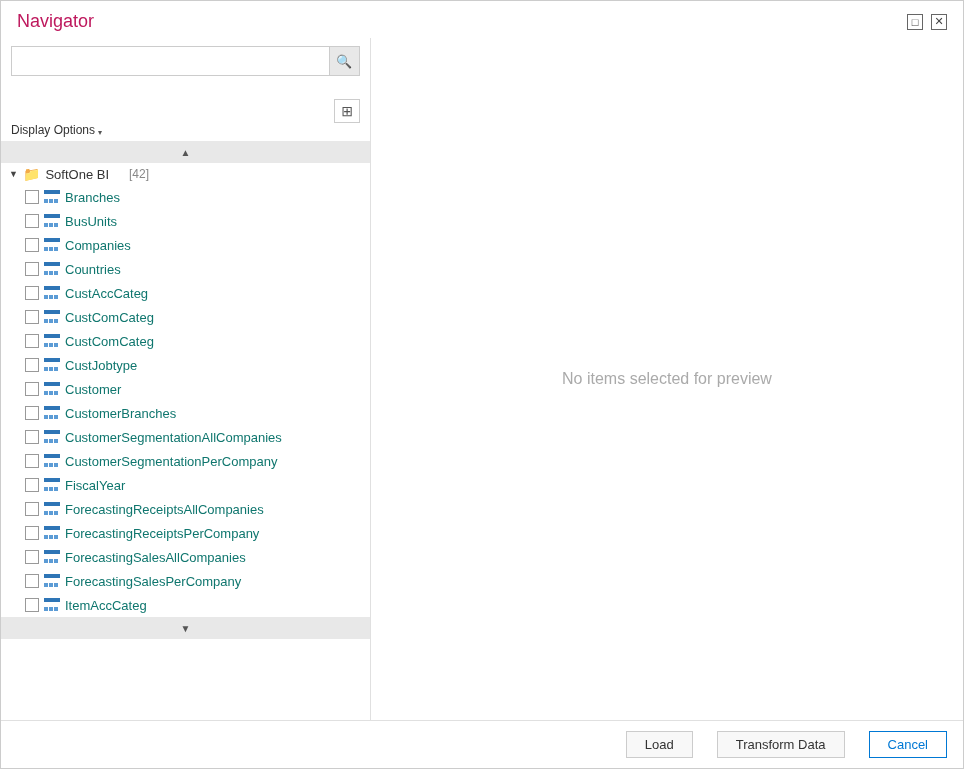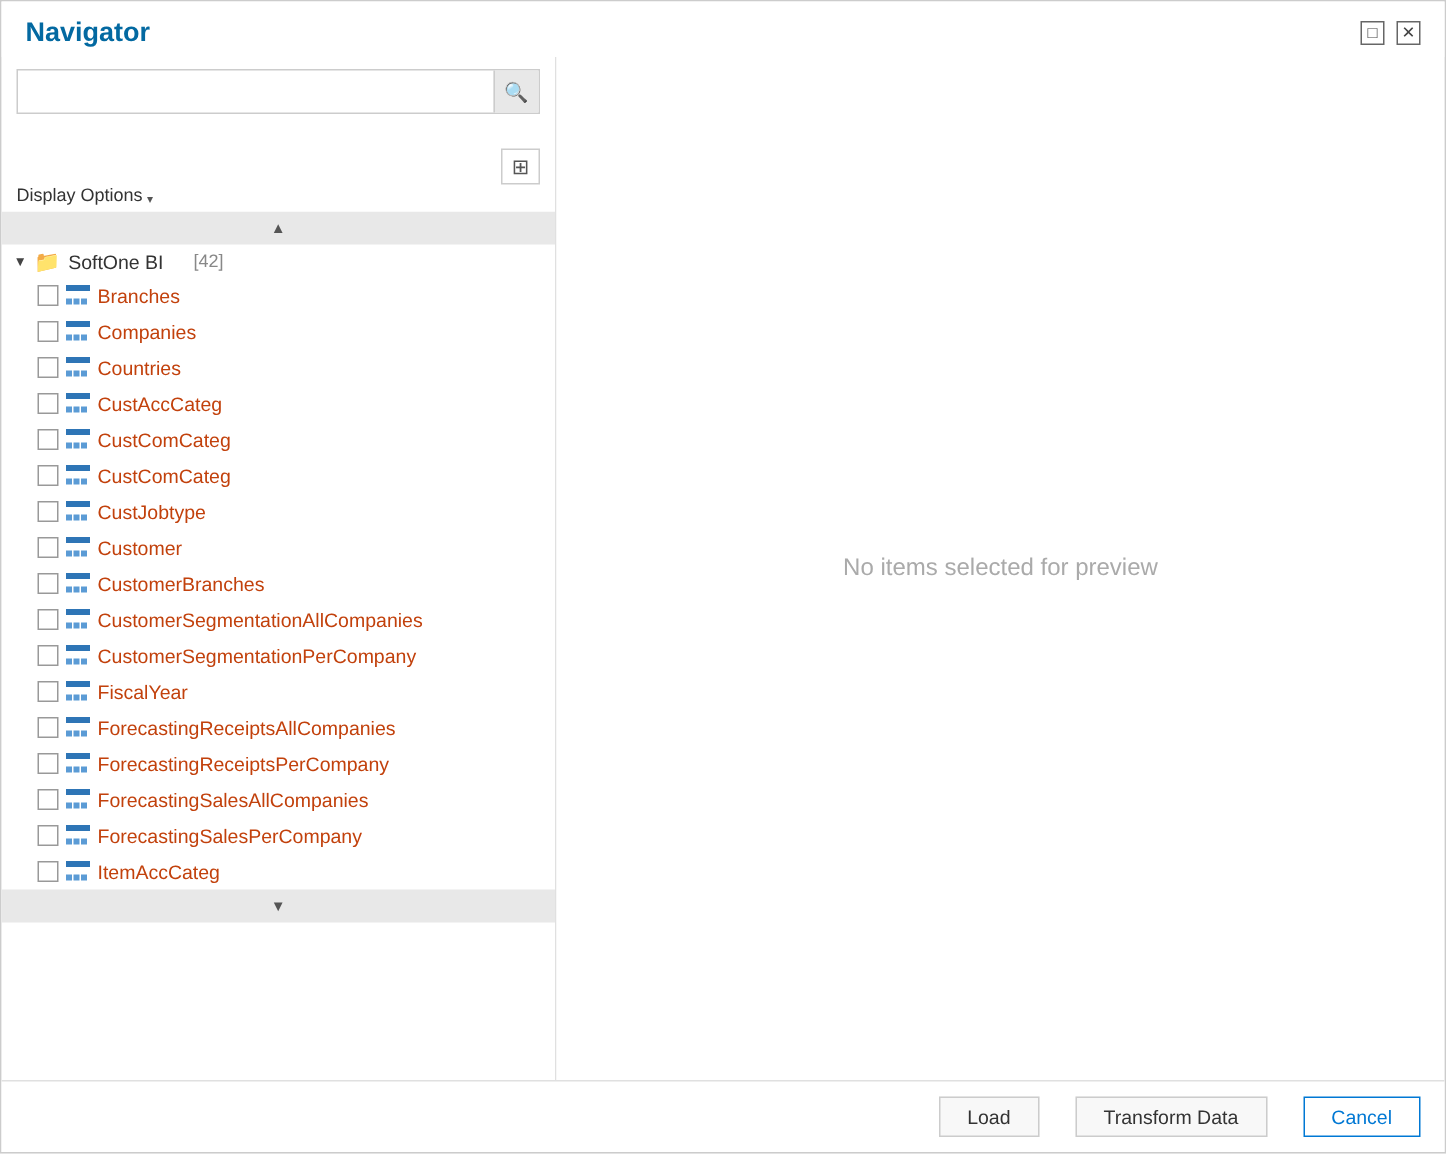--- a/index.html
+++ b/index.html
@@ -24,22 +24,22 @@
     }
     .title-bar {
       display: flex;
       align-items: center;
       justify-content: space-between;
       padding: 10px 16px 6px 16px;
       background: #ffffff;
     }
     .title-bar-title {
       font-size: 18px;
-      font-weight: 700;
-      color: #0369a1;
+      font-weight: 400;
+      color: #be185d;
     }
     .title-bar-controls {
       display: flex;
       gap: 8px;
       align-items: center;
     }
     .title-bar-btn {
       width: 16px;
       height: 16px;
       border: 1px solid #666;
@@ -184,21 +184,21 @@
       width: 16px;
       height: 14px;
       margin-right: 5px;
       flex-shrink: 0;
       display: flex;
       align-items: center;
       justify-content: center;
     }
     .item-label {
       font-size: 13px;
-      color: #c2410c;
+      color: #0f766e;
     }
     
     .scroll-arrow {
       display: flex;
       align-items: center;
       justify-content: center;
       height: 22px;
       background: #e8e8e8;
       border: none;
       cursor: pointer;
@@ -316,20 +316,35 @@
                 <svg width="16" height="14" viewBox="0 0 16 14">
                   <rect x="0" y="0" width="16" height="4" fill="#2e75b6"></rect>
                   <rect x="0" y="9" width="4" height="4" fill="#5b9bd5"></rect>
                   <rect x="5" y="9" width="4" height="4" fill="#5b9bd5"></rect>
                   <rect x="10" y="9" width="4" height="4" fill="#5b9bd5"></rect>
                   <rect x="0" y="14" width="4" height="4" fill="#5b9bd5"></rect>
                   <rect x="5" y="14" width="4" height="4" fill="#5b9bd5"></rect>
                   <rect x="10" y="14" width="4" height="4" fill="#5b9bd5"></rect>
                 </svg>
               </div>
+              <span class="item-label">BusUnits</span>
+            </div>
+            <div class="tree-item">
+              <div class="item-checkbox"></div>
+              <div class="item-table-icon">
+                <svg width="16" height="14" viewBox="0 0 16 14">
+                  <rect x="0" y="0" width="16" height="4" fill="#2e75b6"></rect>
+                  <rect x="0" y="9" width="4" height="4" fill="#5b9bd5"></rect>
+                  <rect x="5" y="9" width="4" height="4" fill="#5b9bd5"></rect>
+                  <rect x="10" y="9" width="4" height="4" fill="#5b9bd5"></rect>
+                  <rect x="0" y="14" width="4" height="4" fill="#5b9bd5"></rect>
+                  <rect x="5" y="14" width="4" height="4" fill="#5b9bd5"></rect>
+                  <rect x="10" y="14" width="4" height="4" fill="#5b9bd5"></rect>
+                </svg>
+              </div>
               <span class="item-label">Companies</span>
             </div>
             <div class="tree-item">
               <div class="item-checkbox"></div>
               <div class="item-table-icon">
                 <svg width="16" height="14" viewBox="0 0 16 14">
                   <rect x="0" y="0" width="16" height="4" fill="#2e75b6"></rect>
                   <rect x="0" y="9" width="4" height="4" fill="#5b9bd5"></rect>
                   <rect x="5" y="9" width="4" height="4" fill="#5b9bd5"></rect>
                   <rect x="10" y="9" width="4" height="4" fill="#5b9bd5"></rect>

